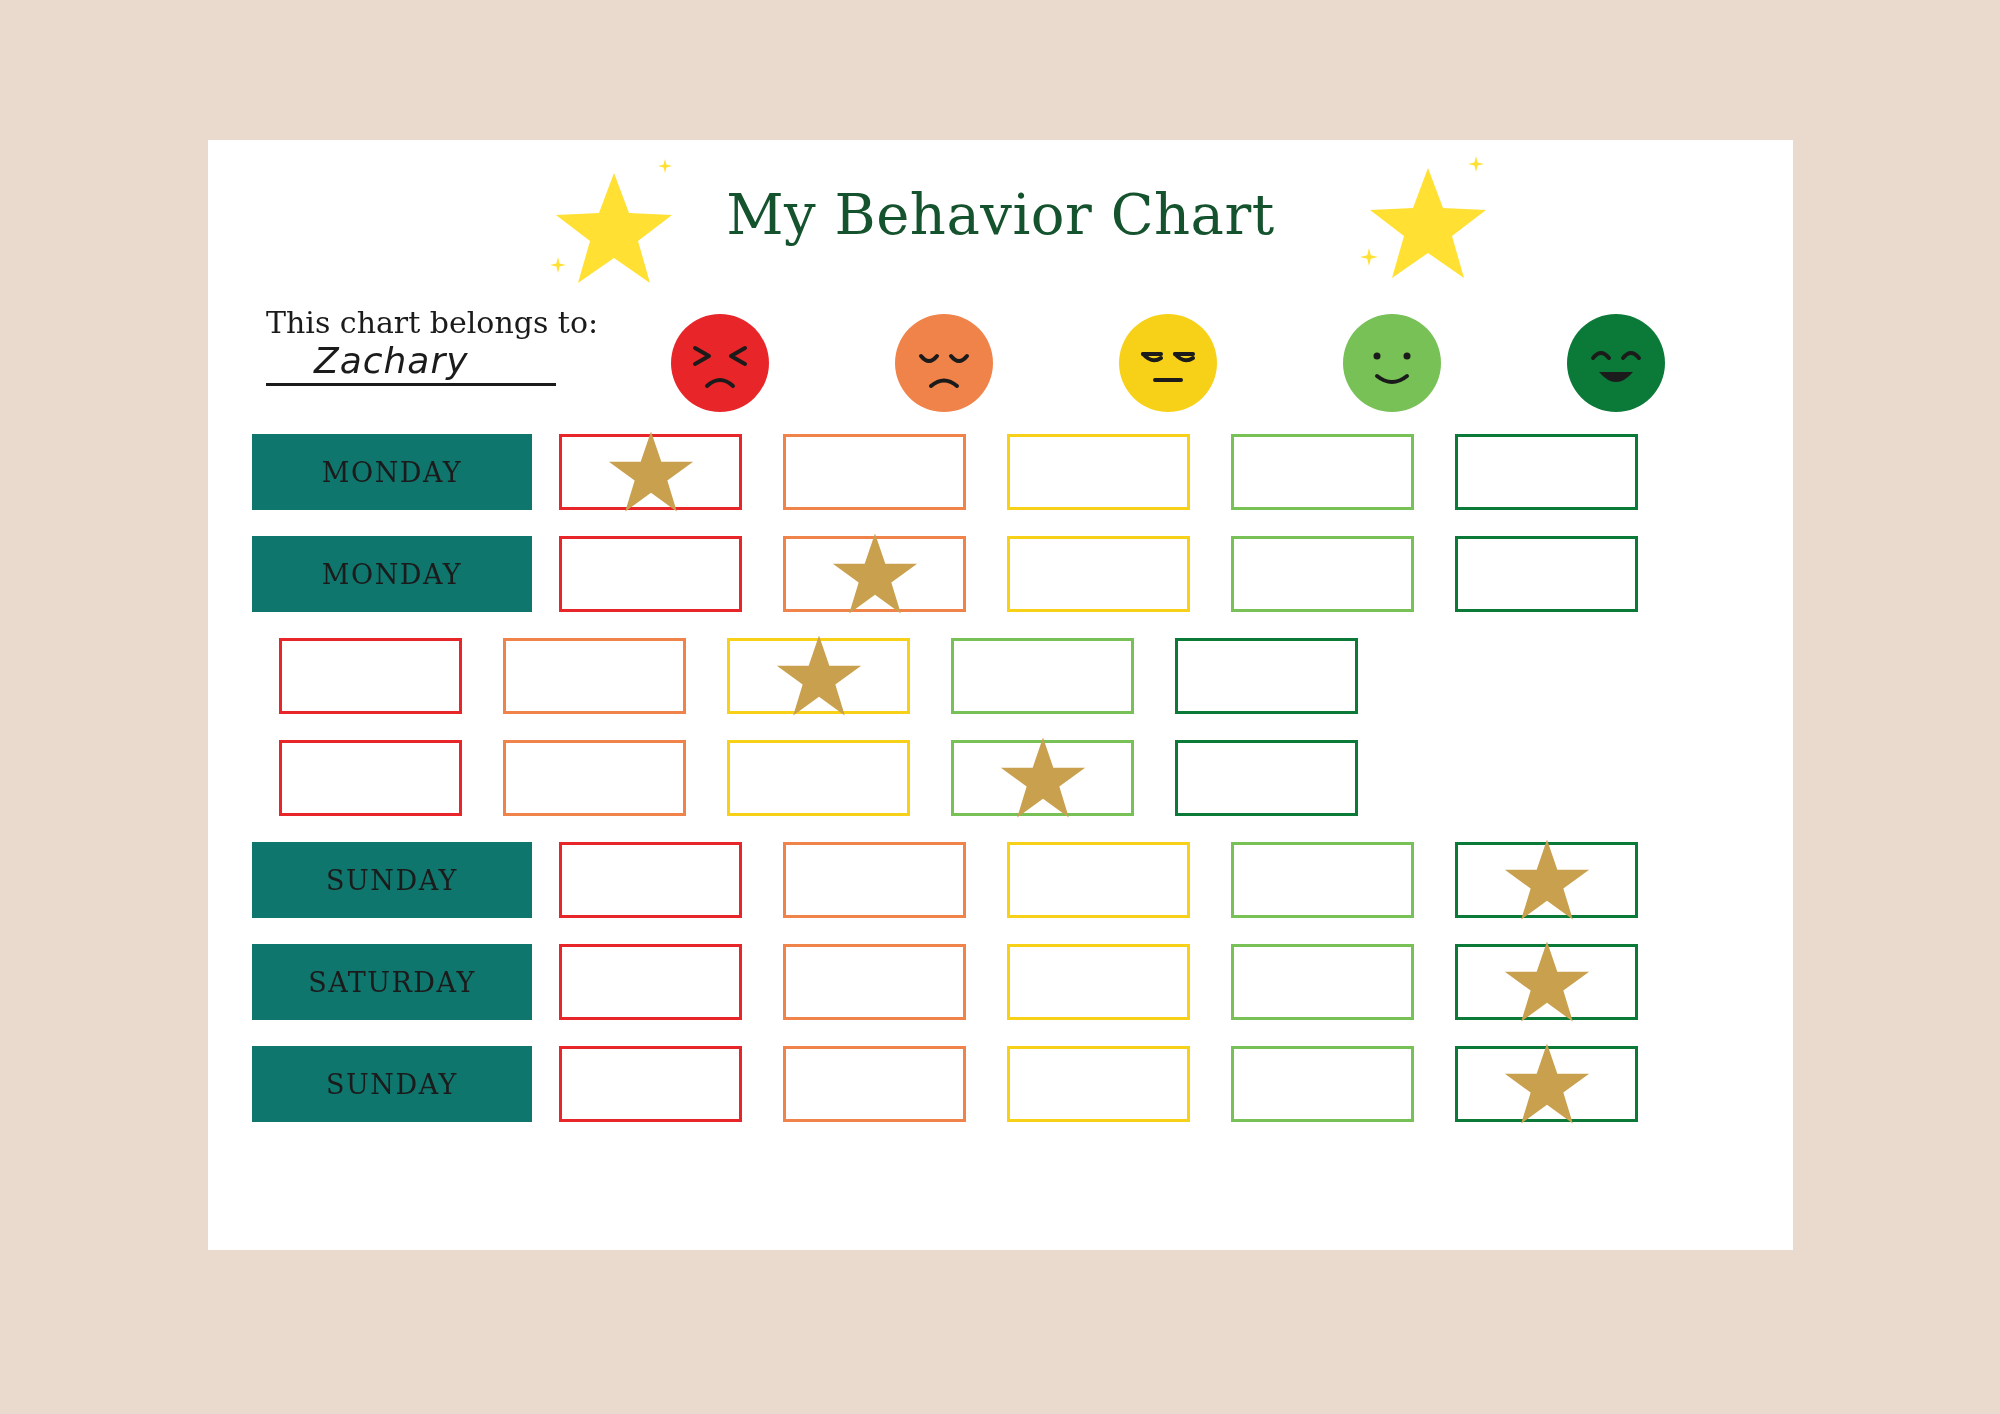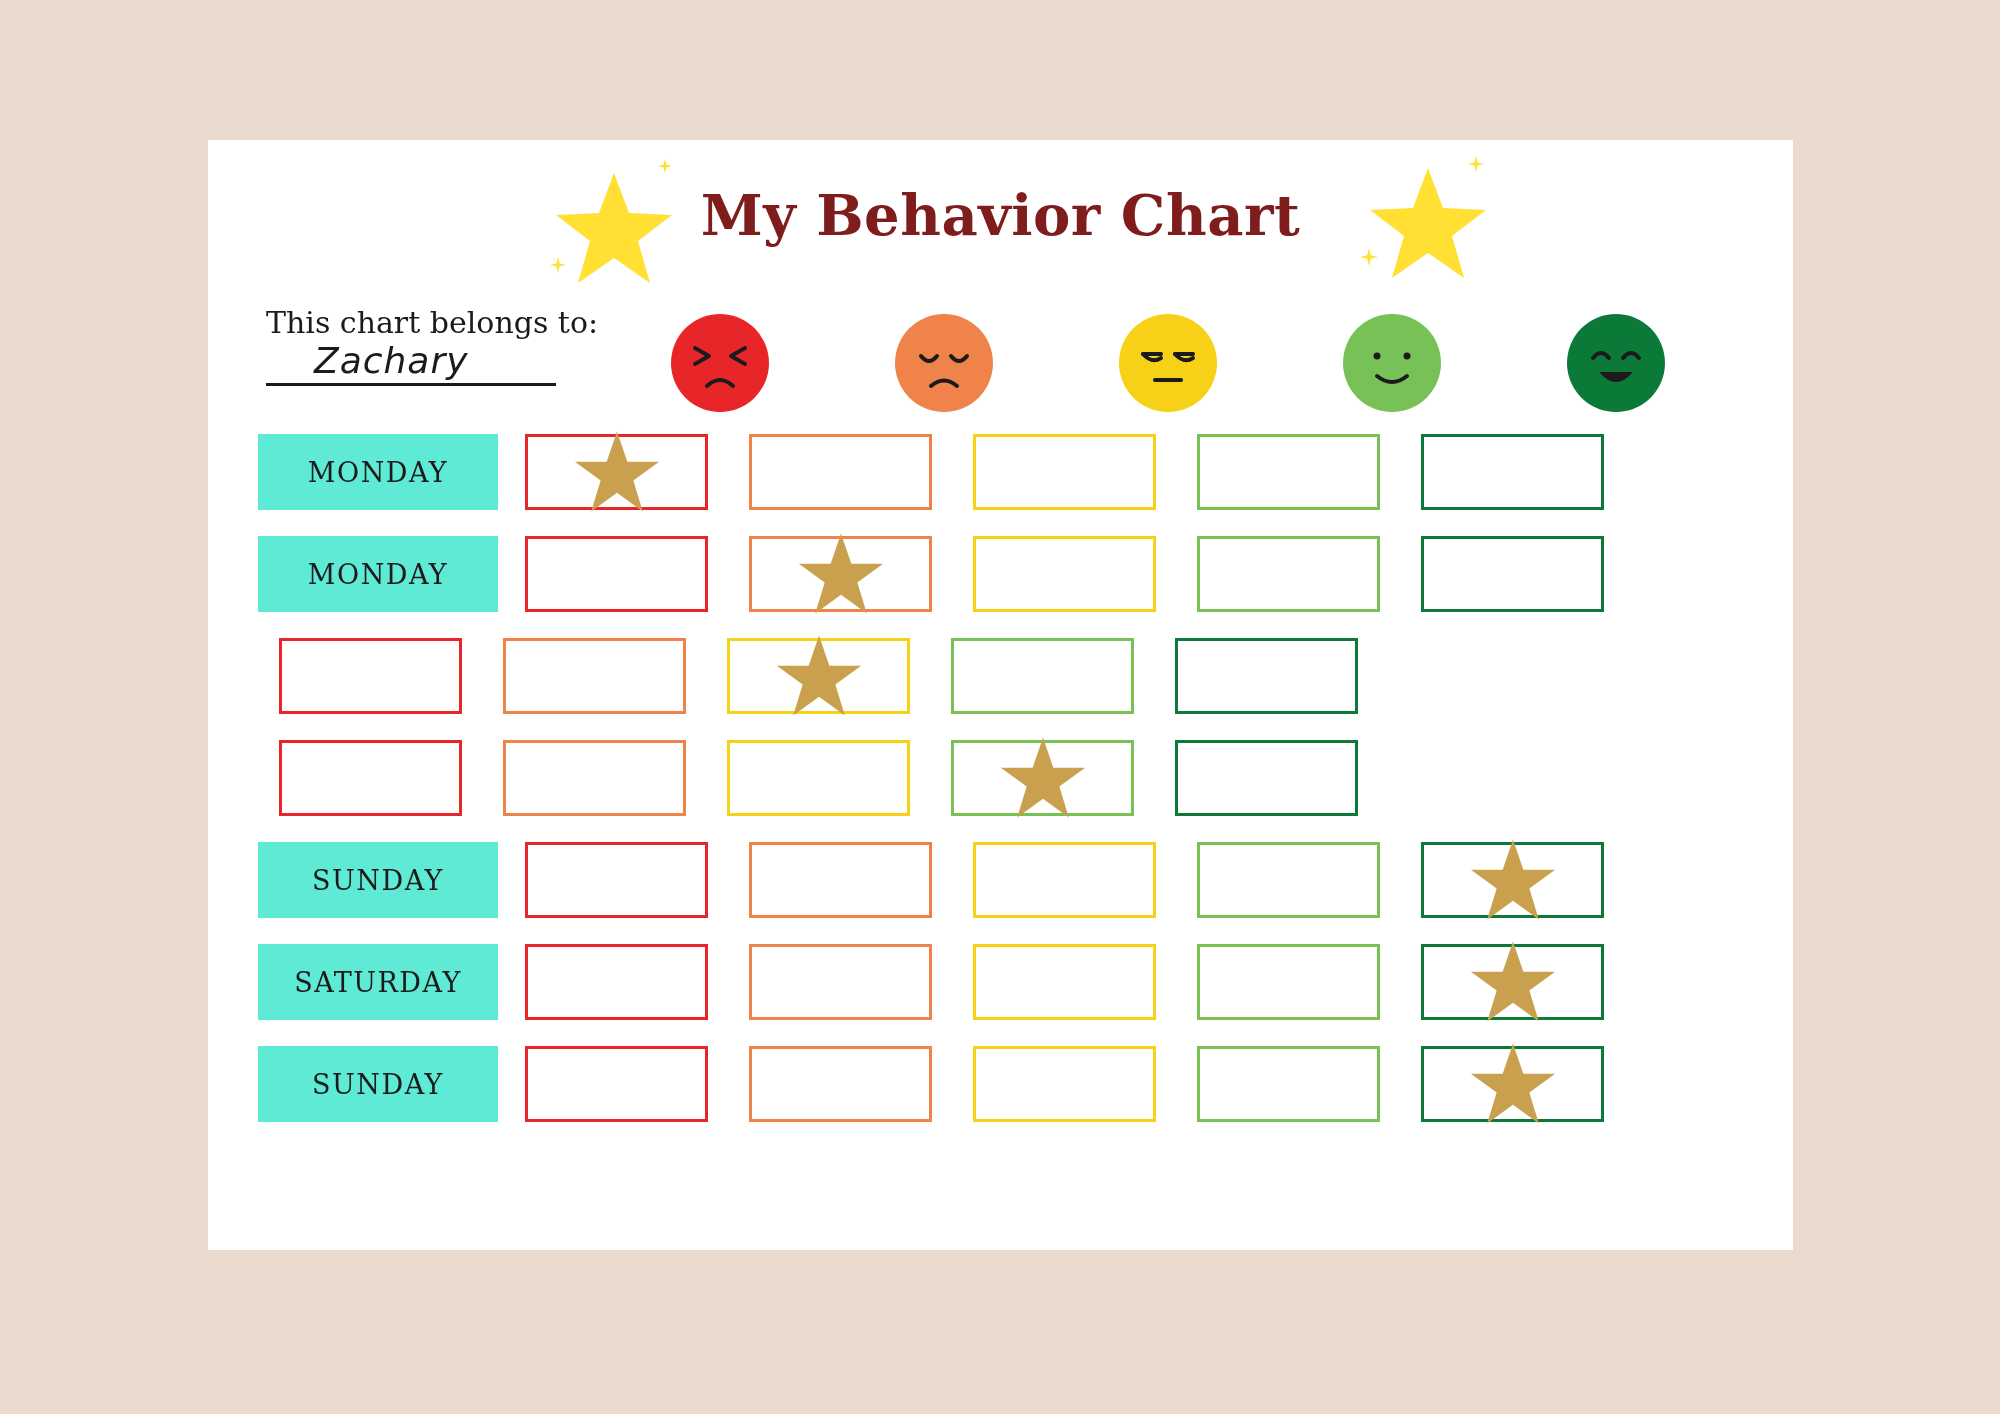--- a/index.html
+++ b/index.html
@@ -28,23 +28,23 @@
     height: 175px;
   }
   .title {
     position: absolute;
     left: 0;
     right: 0;
     top: 42px;
     text-align: center;
     font-size: 56px;
     letter-spacing: 0.5px;
-    color: #7f1d1d;
+    color: #14532d;
     font-family: "DejaVu Serif", serif;
-    font-weight: bold;
+    font-weight: normal;
   }
   .star-deco {
     position: absolute;
     width: 120px;
     height: 120px;
   }
   .star-deco.left { left: 346px; top: 25px; }
   .star-deco.right { left: 1160px; top: 20px; }
   .spark {
     position: absolute;
@@ -107,31 +107,30 @@
     top: 288px;
     width: 1500px;
   }
   .row {
     display: flex;
     align-items: center;
     height: 88px;
     margin-bottom: 14px;
   }
   .day-label {
-    width: 240px;
+    width: 280px;
     height: 76px;
-    background: #5eead4;
+    background: #0f766e;
     display: flex;
     align-items: center;
     justify-content: center;
     font-size: 27px;
     letter-spacing: 1.5px;
     color: #1b1b1b;
     font-family: "DejaVu Serif", serif;
-    margin-left: 6px;
   }
   .cells {
     display: flex;
     margin-left: 27px;
   }
   .cell {
     width: 183px;
     height: 76px;
     margin-right: 41px;
     position: relative;

